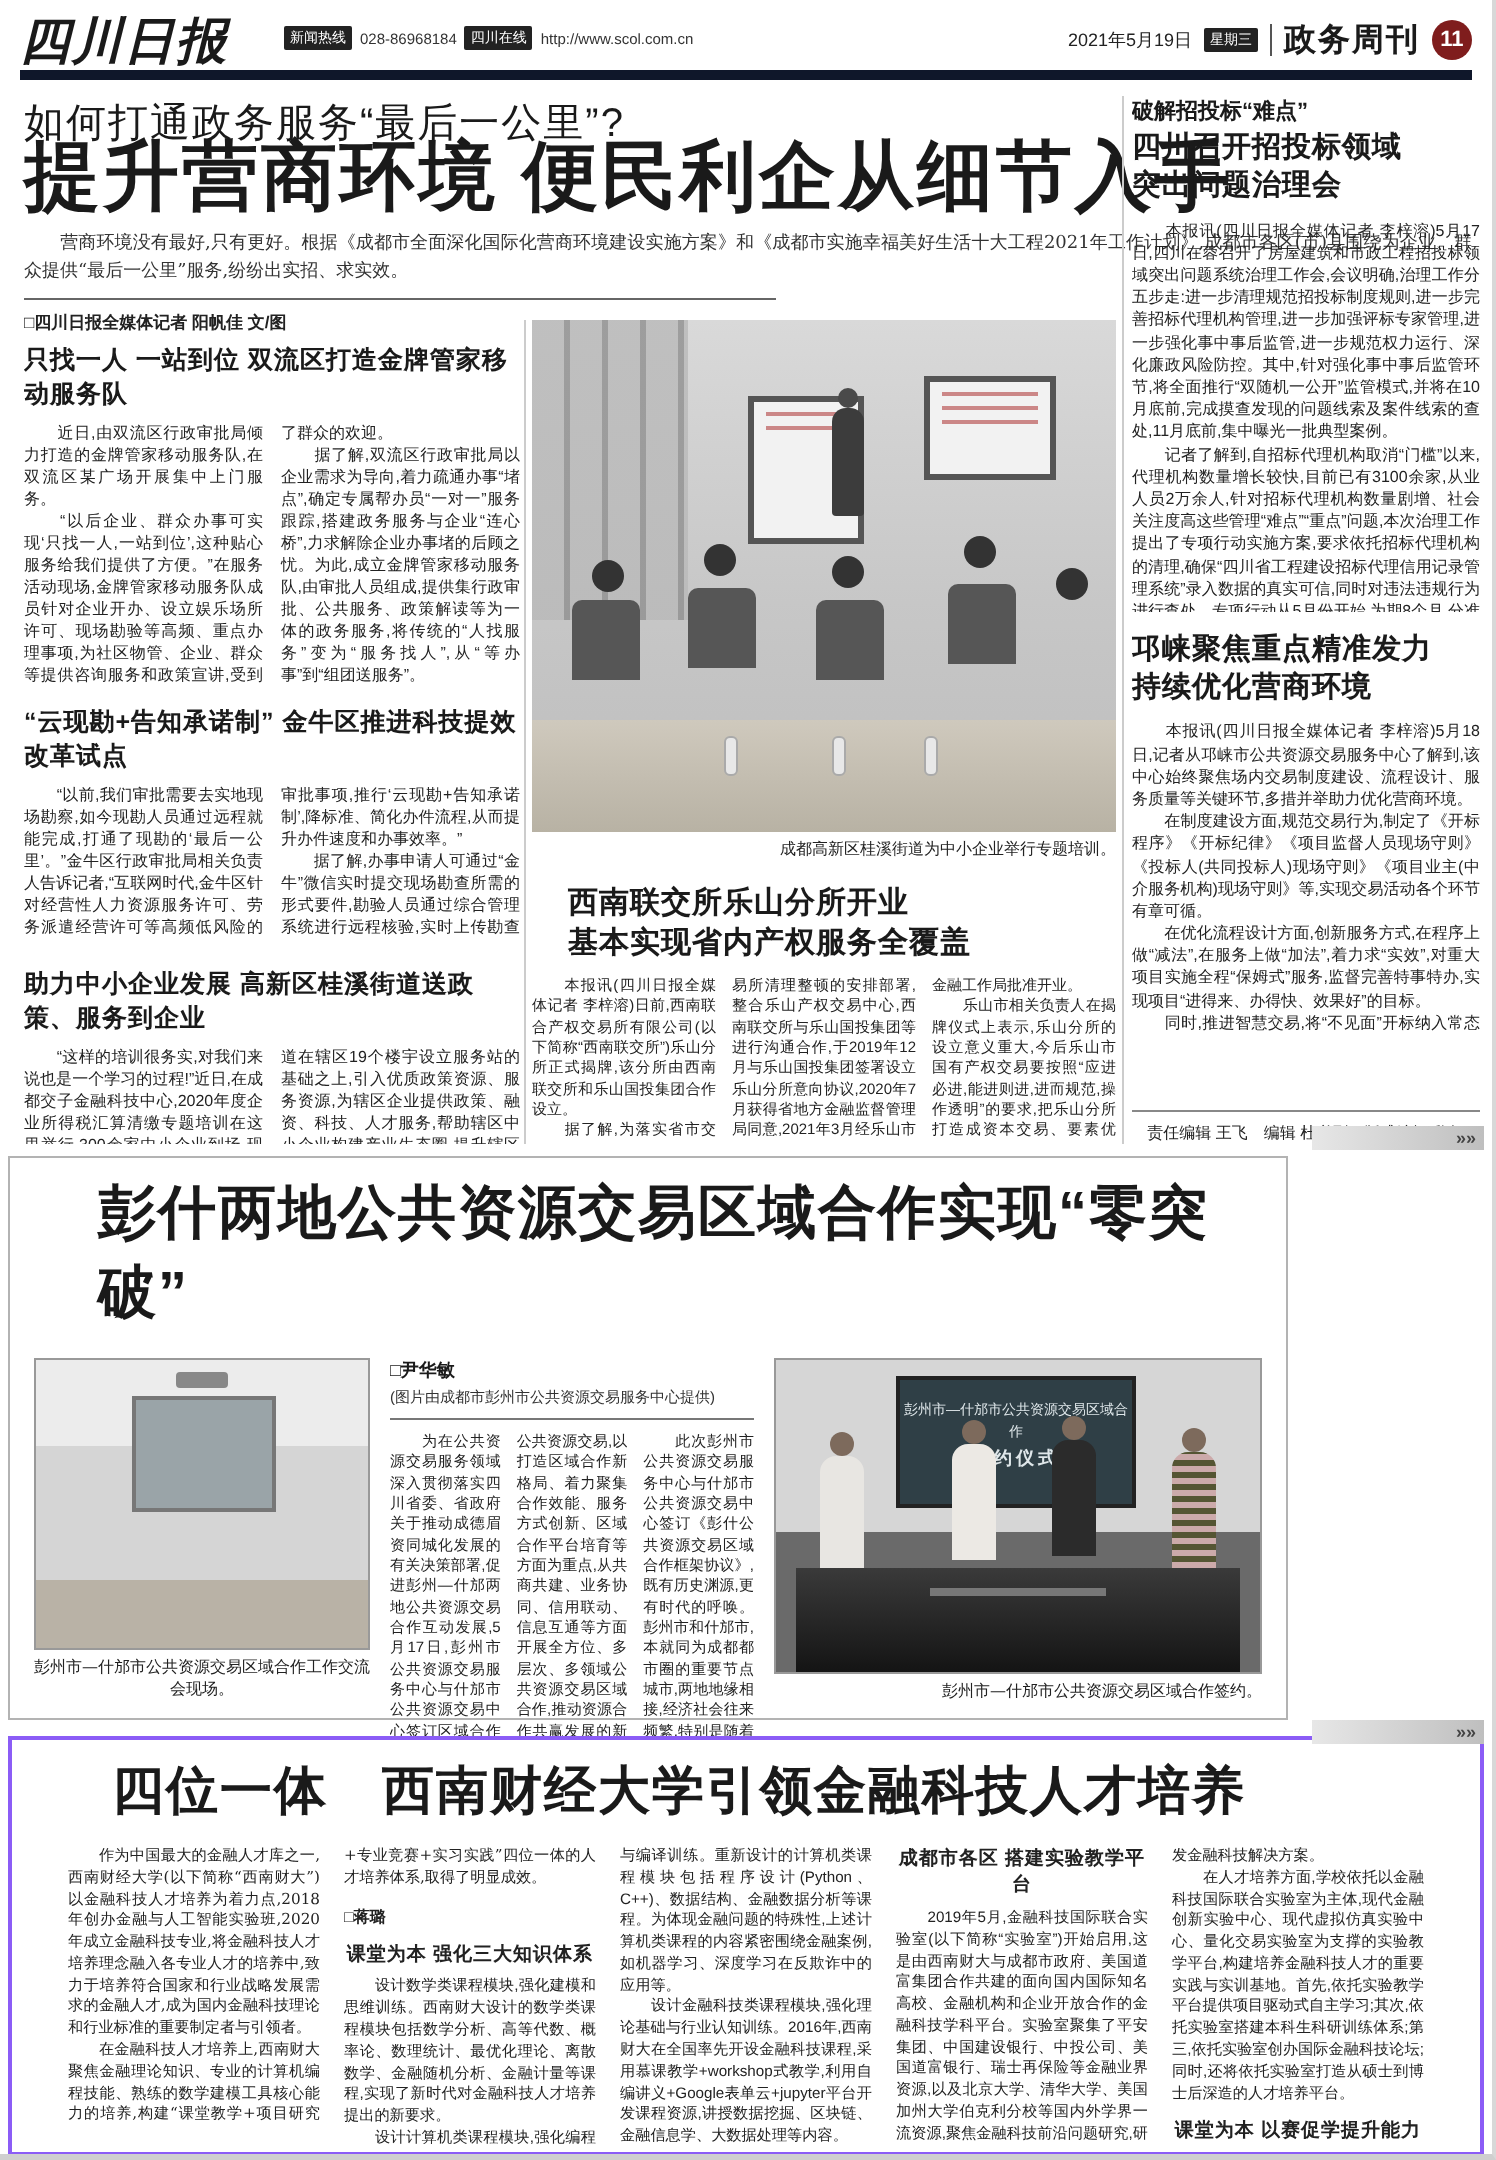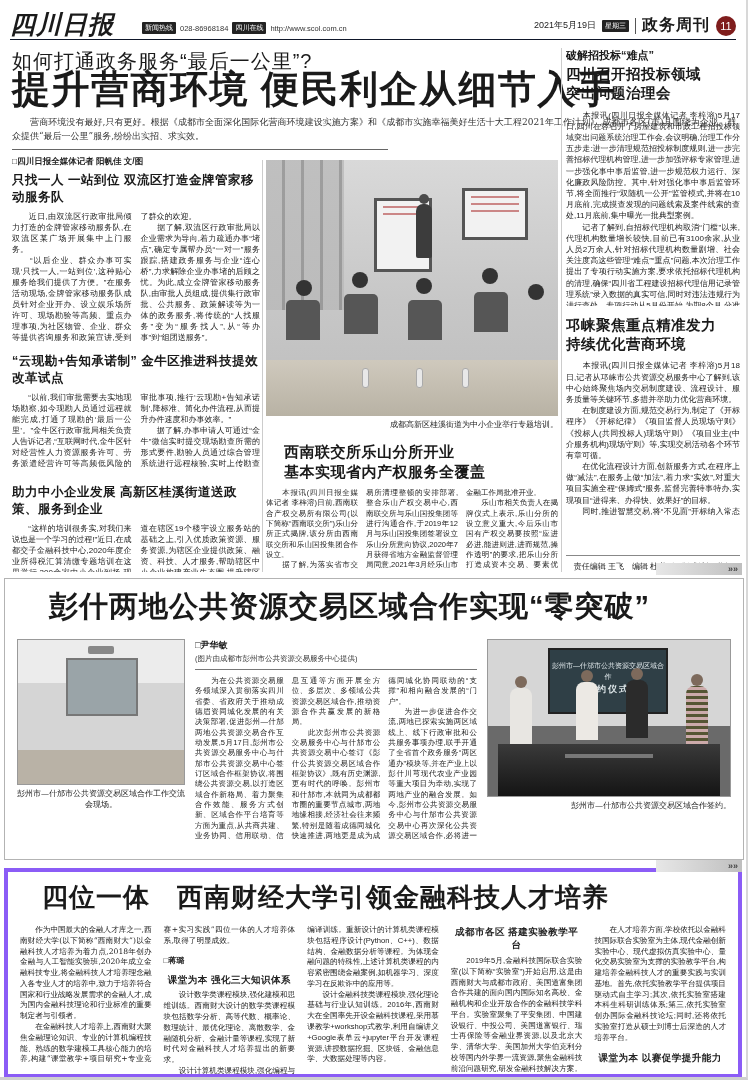--- a/index.html
+++ b/index.html
@@ -4,32 +4,32 @@
 <style>
   * { margin:0; padding:0; box-sizing:border-box; }
   html,body { background:#e9e9e9; }
   .page {
     position:relative; width:748px; height:1080px; background:#fff;
     font-family:"Liberation Sans", sans-serif; color:#1a1a1a; overflow:hidden;
     border-right:2px solid #d8d8d8; border-bottom:3px solid #cfcfcf;
   }
   
   .hdr { position:absolute; top:8px; left:10px; right:10px; height:32px;
-         border-bottom:1px solid #0f172a; display:flex; align-items:flex-end; }
+         border-bottom:5px solid #0f172a; display:flex; }
   .masthead { font-family:"DejaVu Serif", serif; font-weight:bold; font-style:italic;
               font-size:25px; letter-spacing:1px; line-height:1; padding-bottom:2px; }
   .hdr-info { display:flex; align-items:center; gap:4px; font-size:7.5px; color:#333;
               margin-left:28px; padding-bottom:5px; }
   .chip { background:#222; color:#fff; padding:1px 3px; font-size:7px; border-radius:1px; }
   .hdr-right { margin-left:auto; display:flex; align-items:center; gap:6px; padding-bottom:3px; }
   .hdr-date { font-size:9px; color:#222; }
   .hdr-divider { width:1px; height:16px; background:#555; }
   .hdr-section { font-size:16px; font-weight:bold; letter-spacing:1px; }
   .page-badge { width:20px; height:20px; border-radius:50%; background:#7f1d1d; color:#fff;
-                font-size:11px; font-weight:normal; display:flex; align-items:center; justify-content:center; }
+                font-size:11px; font-weight:bold; display:flex; align-items:center; justify-content:center; }
   
   .kicker { position:absolute; top:48px; left:12px; font-size:20px; font-weight:normal; letter-spacing:1px; }
   .headline { position:absolute; top:70px; left:12px; width:736px; font-size:38px; font-weight:900;
               letter-spacing:1.5px; line-height:1; }
   .lede { position:absolute; top:116px; left:12px; width:724px; font-family:"DejaVu Serif", serif;
           font-size:9px; color:#333; line-height:1.5; text-align:justify; }
   .lead-rule { position:absolute; top:149px; left:12px; width:376px; height:1px; background:#666; }
   .lead-byline { position:absolute; top:156px; left:12px; font-size:8.5px; font-weight:bold; color:#222; }
   
   .vline { position:absolute; width:1px; background:#ccc; }
@@ -66,21 +66,21 @@
   .lianjiao-body { margin-top:7px; font-size:7.5px; height:92px; }
   .zone-right { position:absolute; top:48px; left:566px; width:174px; height:524px; overflow:hidden; }
   .r-kicker { font-size:11px; font-weight:bold; margin-bottom:2px; }
   .r-title { font-size:14.5px; font-weight:bold; line-height:1.3; white-space:pre-line; letter-spacing:.5px; }
   .r-body { font-size:8px; line-height:1.4; text-align:justify; color:#222; white-space:pre-line;
             margin-top:7px; overflow:hidden; }
   .r-b1 { height:196px; } .r-b2 { height:158px; }
   .editors { position:absolute; bottom:0; left:0; right:0; border-top:1px solid #888; padding-top:5px;
              font-size:8px; color:#222; text-align:center; background:#fff; }
   
-  .mid-box { position:absolute; top:578px; left:4px; width:740px; height:282px;
+  .mid-box { position:absolute; top:578px; left:4px; width:640px; height:282px;
              border:1px solid #b3b3b3; background:#fff; padding:8px 12px 19px; }
   .mid-headline { font-size:29px; font-weight:900; letter-spacing:1px; padding-left:32px; }
   .mid-row { display:flex; gap:10px; margin-top:12px; }
   .mid-photo-l { width:168px; flex:none; }
   .p-left { height:146px; border:1px solid #999; background:linear-gradient(180deg,#ececec 0 30%,#d5d5d5 30% 100%); }
   .p-left .proj { position:absolute; top:18px; left:48px; width:72px; height:58px; background:#9aa4a8;
                   border:2px solid #777; }
   .p-left .lamp { position:absolute; top:6px; left:70px; width:26px; height:8px; background:#888; border-radius:2px; }
   .p-left .desk { position:absolute; bottom:0; left:0; right:0; height:34px; background:#b9b2a6; }
   .mid-text { flex:1; min-width:0; }
@@ -99,21 +99,21 @@
   .person::before { content:""; position:absolute; top:-12px; left:5px; width:12px; height:12px;
                     border-radius:50%; background:#7d6a5c; }
   .p1 { left:22px; top:48px; background:#e8e6e2; } .p2 { left:88px; top:42px; background:#ece9e4; }
   .p3 { left:138px; top:40px; background:#2b2b2b; } .p4 { left:198px; top:46px;
         background:repeating-linear-gradient(0deg,#caa 0 3px,#553 3px 6px); }
   .p-right .ttable { position:absolute; bottom:0; left:10px; right:10px; height:52px;
                      background:linear-gradient(180deg,#3a3a3a,#141414); }
   .p-right .ttable::after { content:""; position:absolute; top:10px; left:30%; width:40%; height:4px; background:#777; }
   
   .bot-box { position:absolute; top:868px; left:4px; width:738px; height:210px;
-             border:4px solid #8b5cf6; background:#fff; padding:8px 12px 0; }
+             border:2px solid #8b5cf6; background:#fff; padding:8px 28px 0; }
   .bot-headline { font-size:26px; font-weight:900; letter-spacing:1px; padding-left:22px; }
   .bot-cols { margin-top:10px; column-count:5; column-gap:12px; font-size:7.6px; line-height:1.42;
               text-align:justify; color:#222; height:158px; overflow:hidden; }
   .bot-intro { font-family:"DejaVu Serif", serif; color:#222; white-space:pre-line; }
   .bot-author { margin-top:8px; font-weight:bold; font-size:8px; }
   .bot-sub { font-size:9.5px; font-weight:bold; text-align:center; margin:7px 0 4px; letter-spacing:.5px; }
   .bot-body { white-space:pre-line; }
   
   .ribbon { position:absolute; right:4px; width:86px; height:12px;
             background:linear-gradient(90deg,#e7e7e7,#bfbfbf); display:flex; align-items:center;

